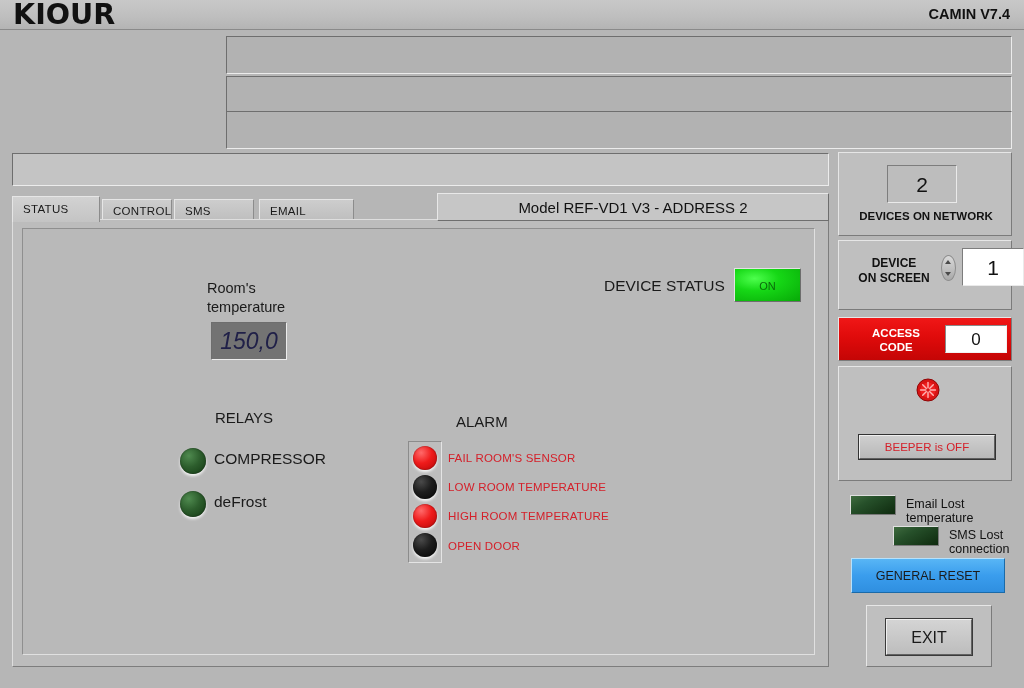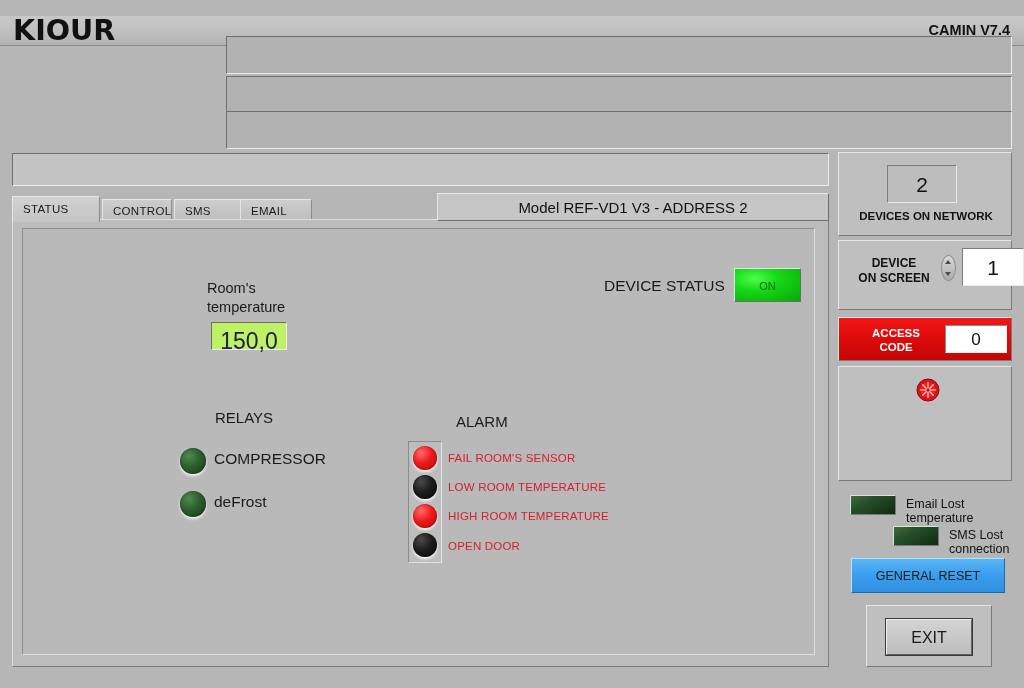--- a/index.html
+++ b/index.html
@@ -28,21 +28,20 @@
     border-bottom: 1px solid #ececec;
   }
 
   
   #titlebar {
     position: absolute; left: 0; top: 0;
     width: 1024px; height: 30px;
     background: linear-gradient(180deg,#c8c8c8 0%, #bfbfbf 55%, #b4b4b4 100%);
     border-bottom: 1px solid #8a8a8a;
     box-sizing: border-box;
-    margin-top: 16px;
   }
   #brand {
     position: absolute; left: 14px; top: -2px;
     font-size: 28px; font-weight: bold;
     letter-spacing: 0px;
     color: #111;
     font-family: "DejaVu Sans", sans-serif;
     transform: scaleX(1.02);
   }
   #appver {
@@ -133,25 +132,26 @@
 
   
   #roomtemp-label {
     position: absolute; left: 207px; top: 279px;
     width: 120px;
     font-size: 14.5px; color: #1a1a1a;
     line-height: 19px;
   }
   #roomtemp-value {
     position: absolute; left: 211px; top: 322px;
-    width: 76px; height: 28px;
-    background: #bef264;
+    width: 76px; height: 38px;
+    background: #737373;
     font-size: 23px; color: #202048;
     text-align: center; line-height: 37px;
     box-sizing: border-box;
+    font-style: italic;
   }
 
   
   #devstatus-label {
     position: absolute; left: 604px; top: 277px;
     font-size: 15.5px; color: #1a1a1a;
   }
   #devstatus-led {
     position: absolute; left: 734px; top: 268px;
     width: 67px; height: 34px;
@@ -391,21 +391,21 @@
 </div>
 
 <div id="msgstrip" class="sunken"></div>
 
 <div id="modelbar" class="raised">Model REF-VD1 V3 -  ADDRESS  2</div>
 
 <div id="tabstrip">
   <div class="tab active" style="left:0px; width:88px;">STATUS</div>
   <div class="tab" style="left:90px; width:70px;">CONTROL</div>
   <div class="tab" style="left:162px; width:80px;">SMS</div>
-  <div class="tab" style="left:228px; width:72px;">EMAIL</div>
+  <div class="tab" style="left:247px; width:95px;">EMAIL</div>
 </div>
 
 <div id="contentpanel">
   <div id="contentinner"></div>
 </div>
 
 <div id="roomtemp-label">
   <span>Room's</span><br>
   <span>temperature</span>
 </div>
@@ -466,20 +466,21 @@
     <circle cx="12" cy="12" r="11" fill="#d81414" stroke="#8e0505" stroke-width="1"></circle>
     <circle cx="12" cy="12" r="7.5" fill="#ef2020"></circle>
     <g stroke="#ffb3b3" stroke-width="1.4" stroke-linecap="round">
       <line x1="12" y1="4.5" x2="12" y2="19.5"></line>
       <line x1="4.5" y1="12" x2="19.5" y2="12"></line>
       <line x1="6.7" y1="6.7" x2="17.3" y2="17.3"></line>
       <line x1="17.3" y1="6.7" x2="6.7" y2="17.3"></line>
     </g>
     <circle cx="12" cy="12" r="1.8" fill="#d81414"></circle>
   </svg>
+  <div id="beeper-btn">BEEPER is OFF</div>
 </div>
 
 <div class="notif-row" style="left:850px; top:495px; width:160px; height:20px;">
   <span class="notif-led"></span>
   <span class="notif-text">Email Lost temperature</span>
 </div>
 <div class="notif-row" style="left:850px; top:526px; width:160px; height:20px;margin-left:43px;">
   <span class="notif-led"></span>
   <span class="notif-text">SMS Lost connection</span>
 </div>

